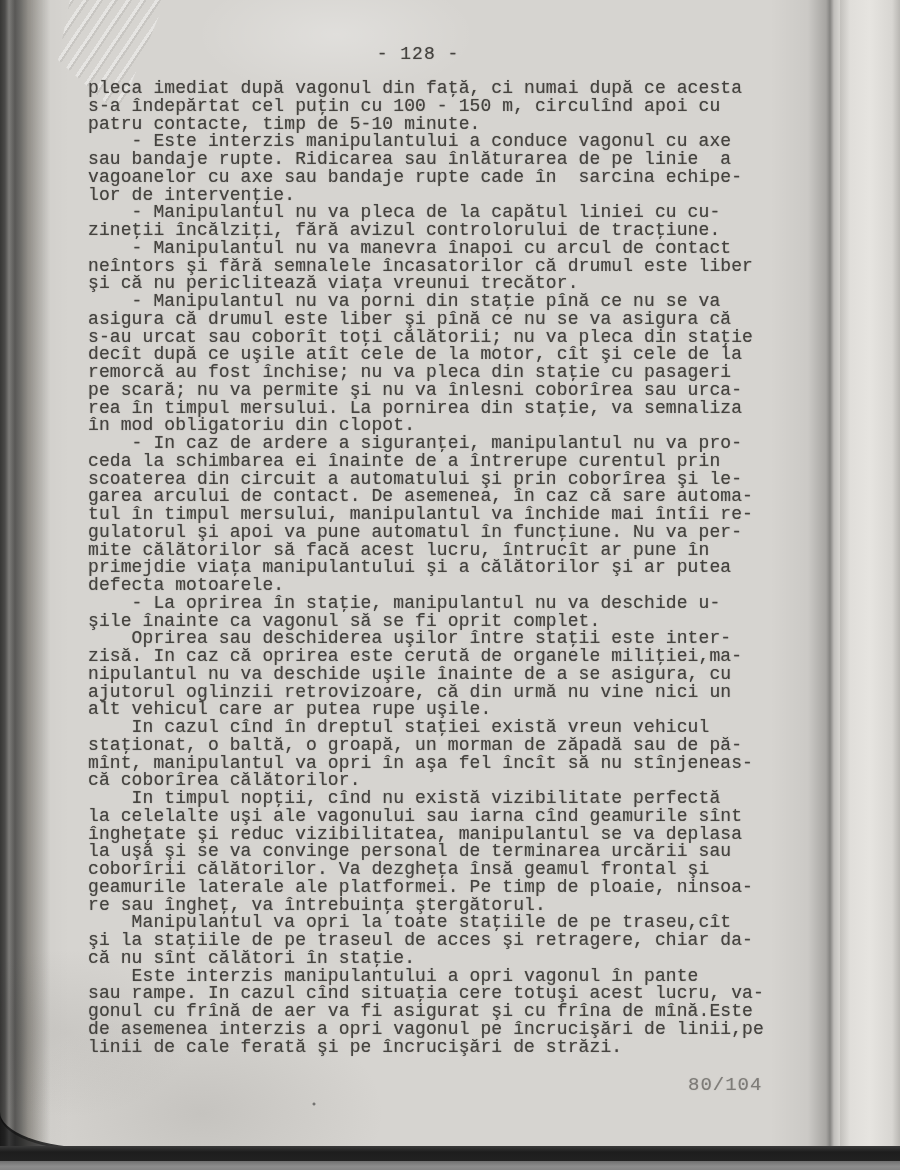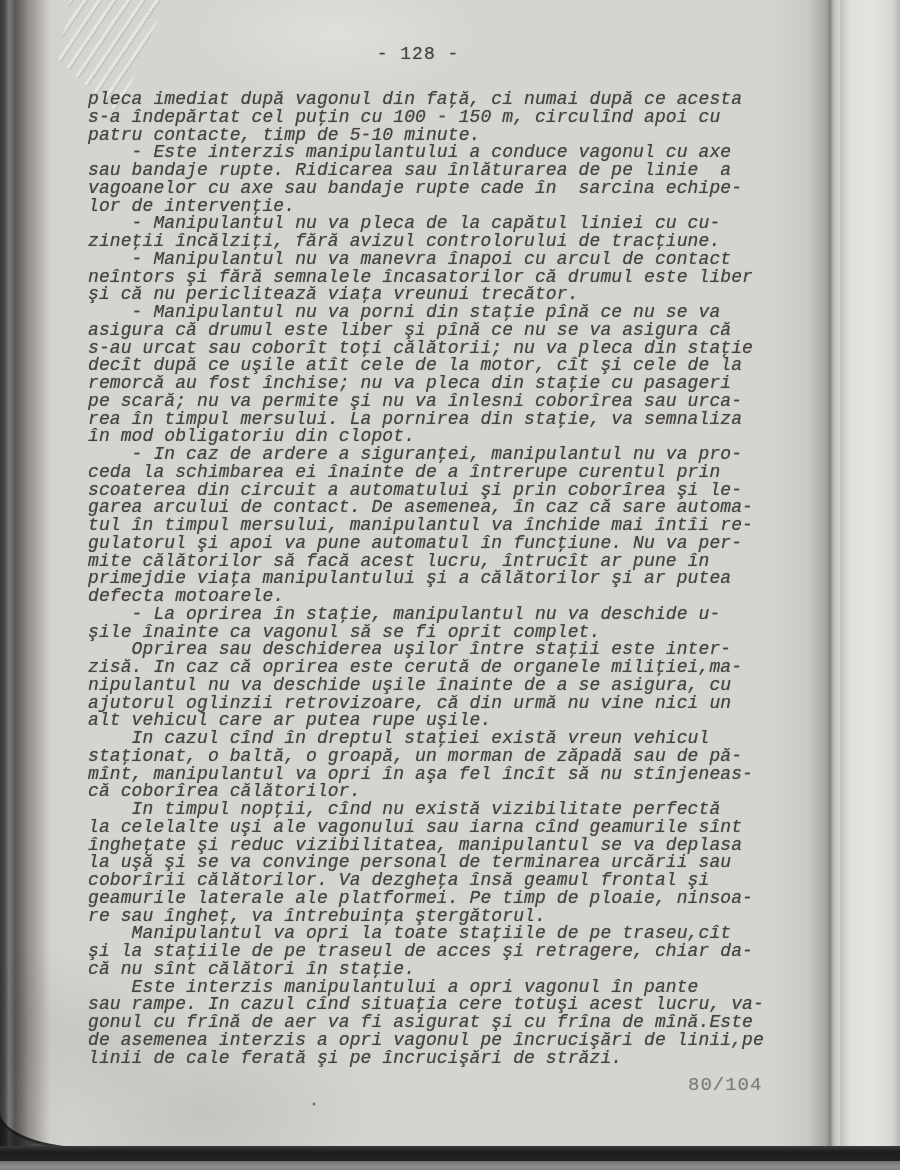--- a/index.html
+++ b/index.html
@@ -133,30 +133,29 @@
     font-size: 18px;
     letter-spacing: 1px;
     color: var(--ink, #45433f);
     text-shadow: 0 0 1px rgba(64,62,58,0.55);
     white-space: pre;
   }
 
   .body-text {
     position: absolute;
     left: 88px;
-    top: 91px;
+    top: 80px;
     margin: 0;
     font-family: inherit;
     font-size: 18px;
     line-height: 17.75px;
     letter-spacing: 0.1px;
     color: var(--ink, #45433f);
     text-shadow: 0 0 1px rgba(64,62,58,0.6);
     white-space: pre;
-    font-style: italic;
   }
 
   .footer-number {
     position: absolute;
     left: 688px;
     top: 1074px;
     font-size: 19px;
     letter-spacing: 1px;
     color: #7e7c78;
     text-shadow: 0 0 1px rgba(120,118,114,0.5);

